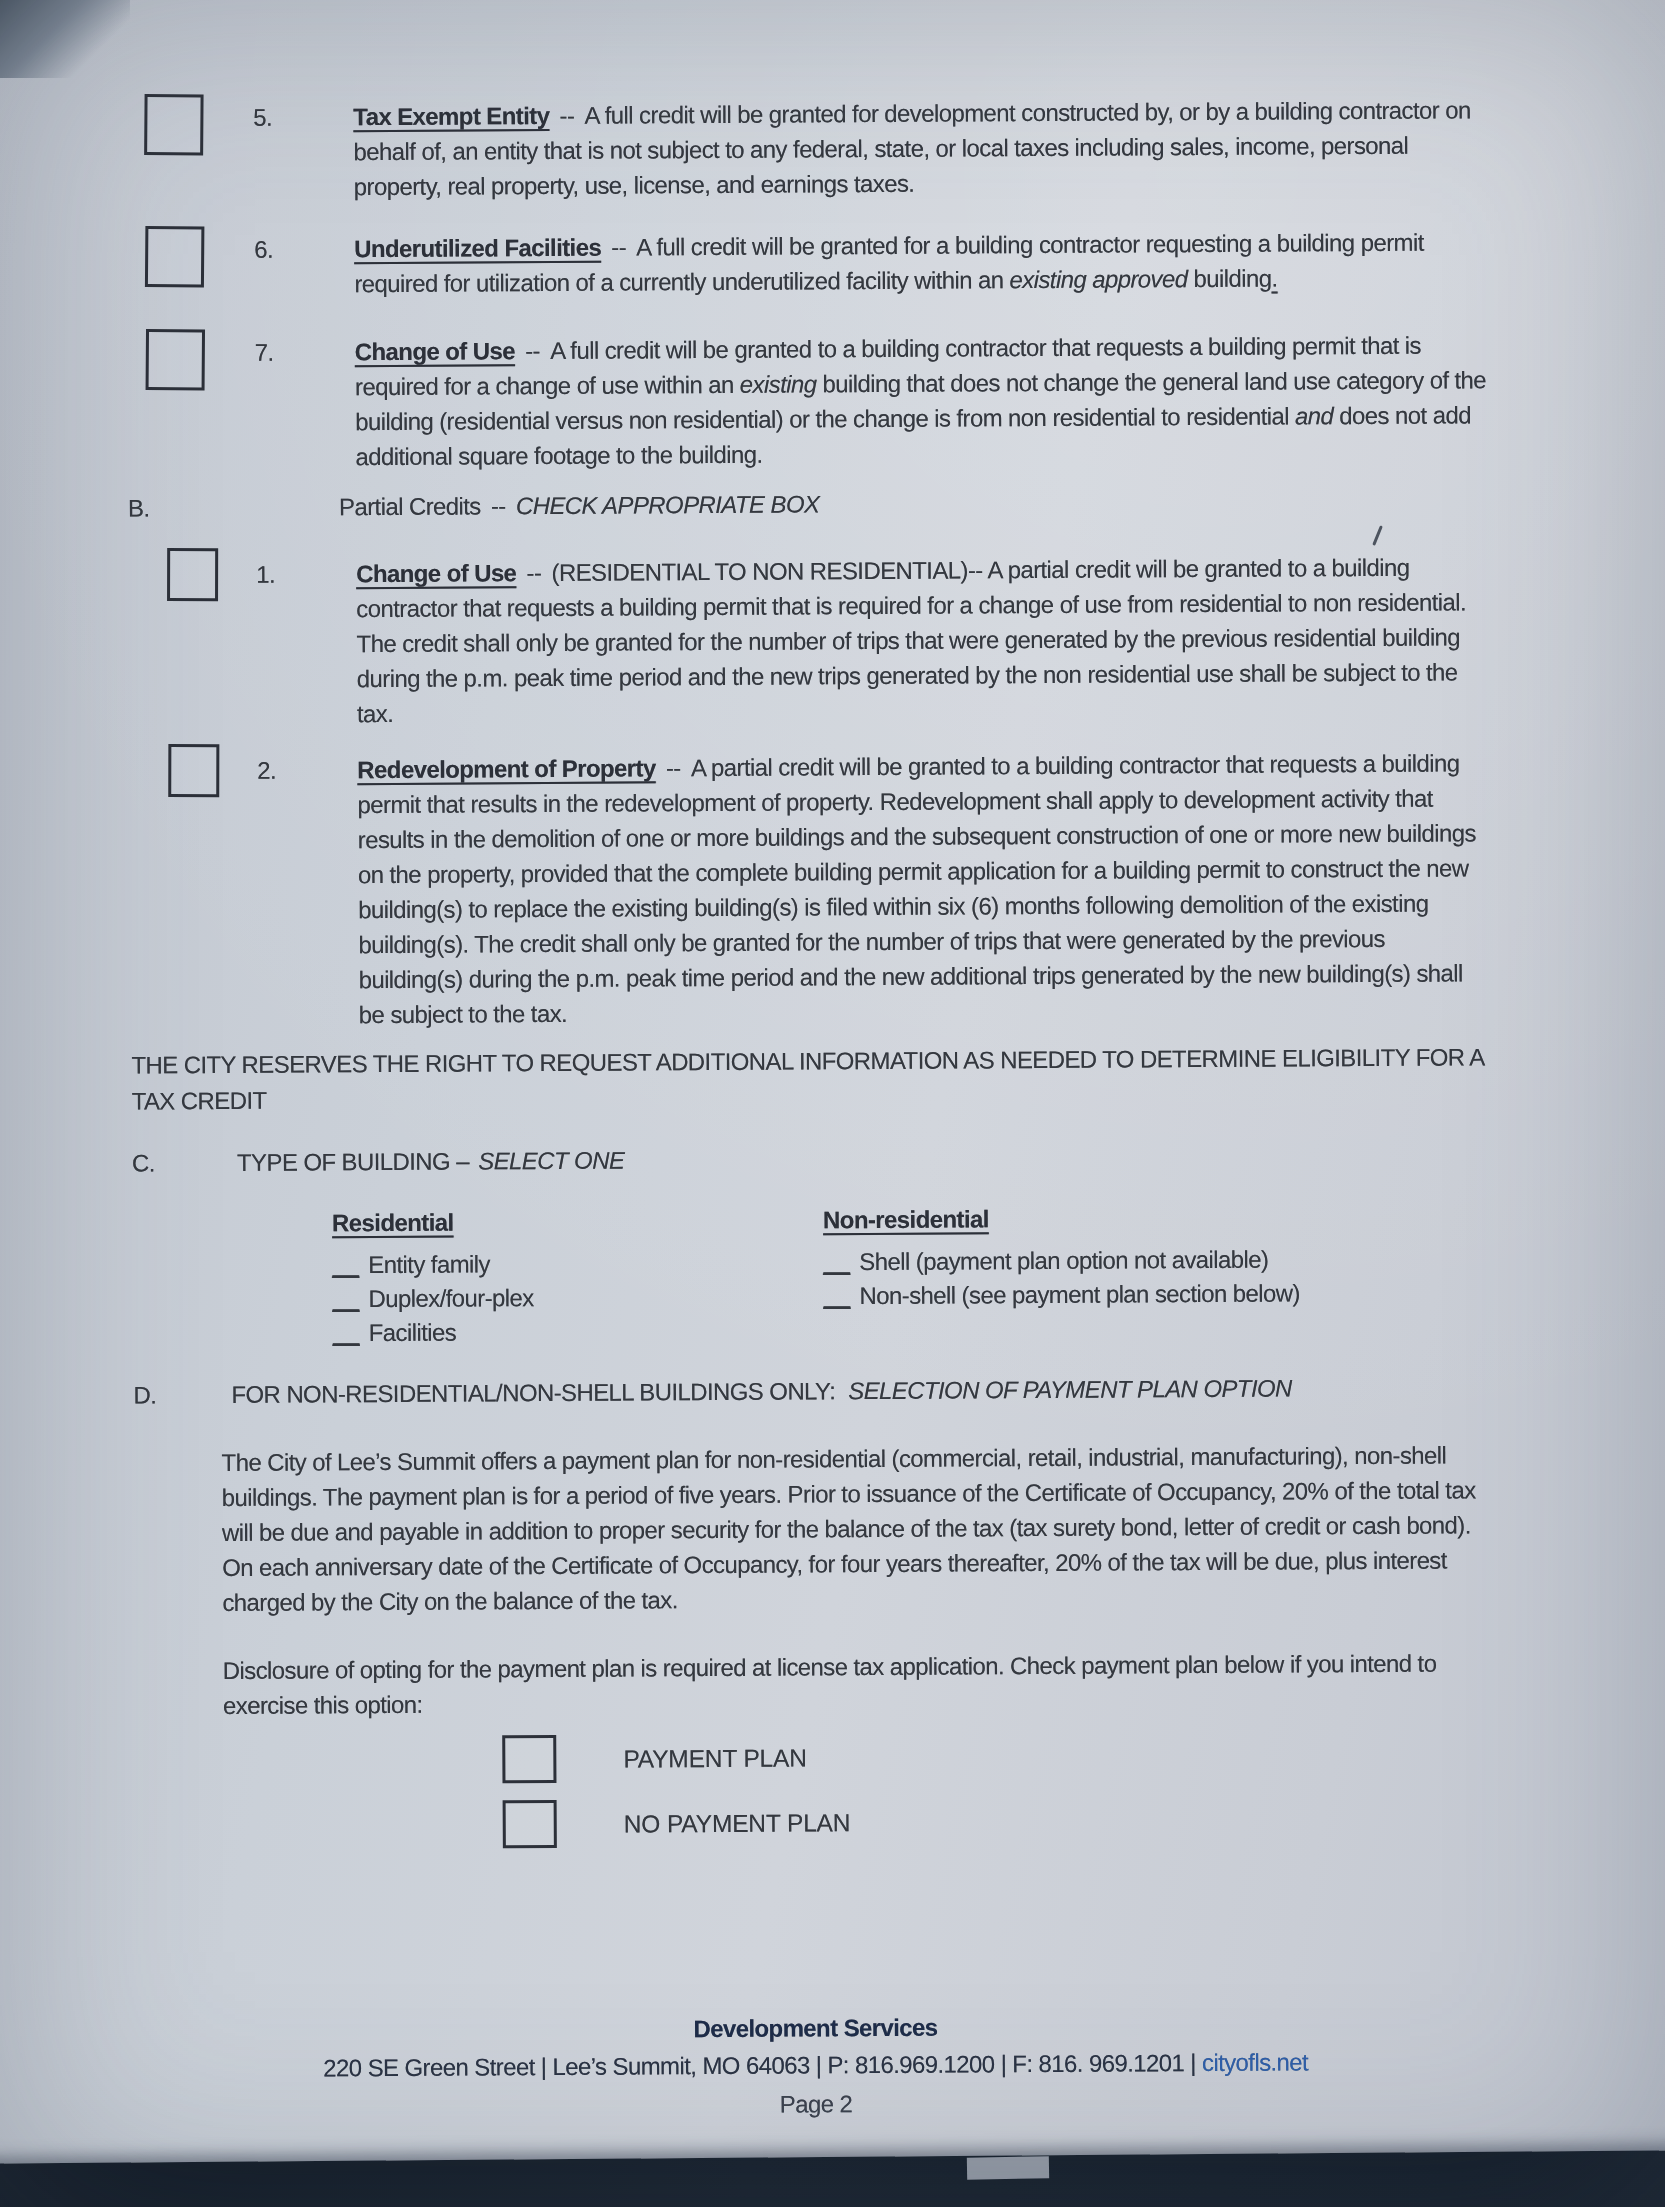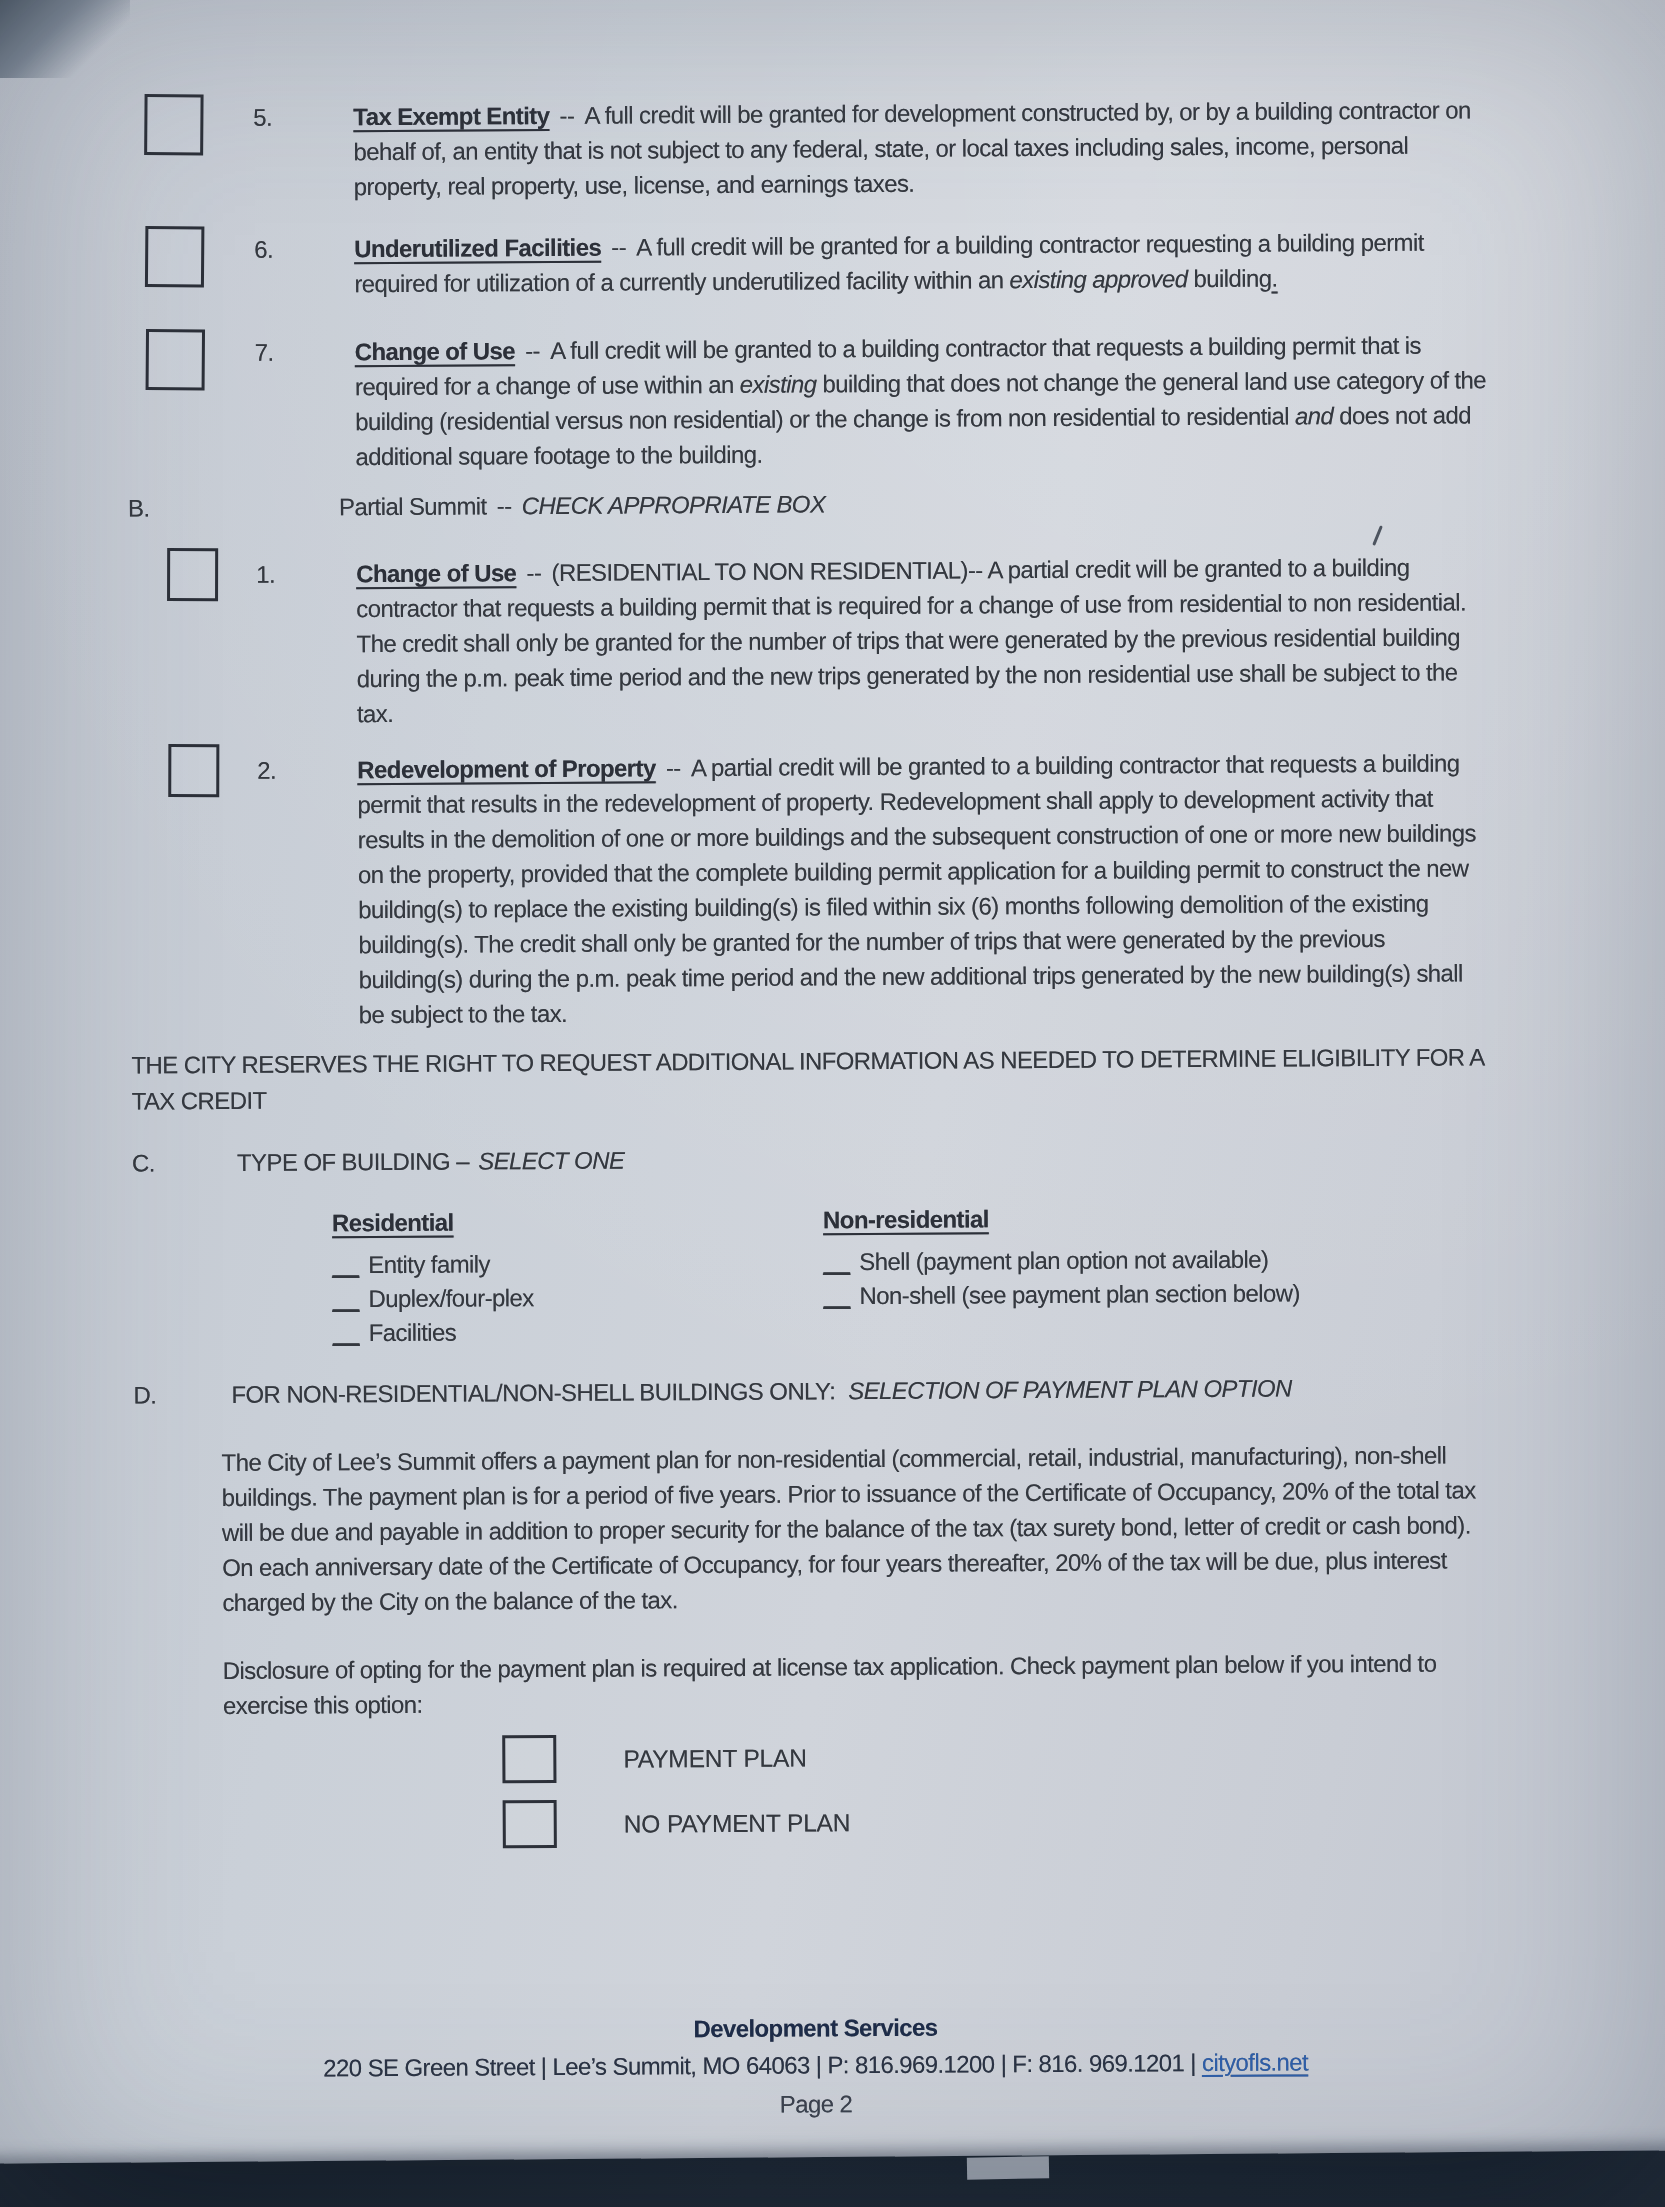--- a/index.html
+++ b/index.html
@@ -94,21 +94,21 @@
   .blank { display: inline-block; margin-right: 9.3px; letter-spacing: 0; text-decoration: underline; }
 
   .para { position: absolute; left: 97px; width: 1284px; }
 
   .pay-row { position: absolute; left: 376px; display: flex; align-items: center; gap: 67px; }
   .pay-label { font-size: 24.6px; letter-spacing: -0.2px; }
 
   .footer { position: absolute; top: 2009px; left: 0; width: 1375px; text-align: center; }
   .footer .dept { font-weight: bold; color: #1e2c49; line-height: 37px; }
   .footer .addr { color: #2a3344; line-height: 37px; }
-  .footer .link { color: #2e5faa; text-decoration: underline; text-underline-offset: 3.7px; cursor: pointer; }
+  .footer .link { color: #2e5faa; text-underline-offset: 3.7px; cursor: pointer; }
   .footer .pageno { color: #3a414d; line-height: 37px; margin-top: 1.9px; }
 </style>
 </head>
 <body>
 
 <div class="photo">
   <div class="corner-tl"></div>
 
   <div class="content">
 
@@ -136,21 +136,21 @@
       <div class="cb-slot">
         <span class="checkbox cb-lg"></span>
       </div>
       <div class="num-slot">7.</div>
       <div class="txt-slot">
         <span class="hd">Change of Use</span><span class="sep">--</span><span>A full credit will be granted to a building contractor that requests a building permit that is required for a change of use within an </span><span class="it">existing</span><span> building that does not change the general land use category of the building (residential versus non residential) or the change is from non residential to residential </span><span class="it">and</span><span> does not add additional square footage to the building.</span>
       </div>
     </div>
 
     <div class="sec-row" style="top:486px">
-      <span class="sec-label" style="width:211px">B.</span><span>Partial Summit</span><span class="sep">--</span><span class="it">CHECK APPROPRIATE BOX</span>
+      <span class="sec-label" style="width:211px">B.</span><span>Partial Credits</span><span class="sep">--</span><span class="it">CHECK APPROPRIATE BOX</span>
     </div>
 
     <div class="row b-item" style="top:553px">
       <div class="cb-slot">
         <span class="checkbox cb-md"></span>
       </div>
       <div class="num-slot">1.</div>
       <div class="txt-slot">
         <span class="hd">Change of Use</span><span class="sep">--</span><span>(RESIDENTIAL TO NON RESIDENTIAL)--  A partial credit will be granted to a building contractor that requests a building permit that is required for a change of use from residential to non residential.  The credit shall only be granted for the number of trips that were generated by the previous residential building during the p.m. peak time period and the new trips generated by the non residential use shall be subject to the tax.</span>
       </div>

